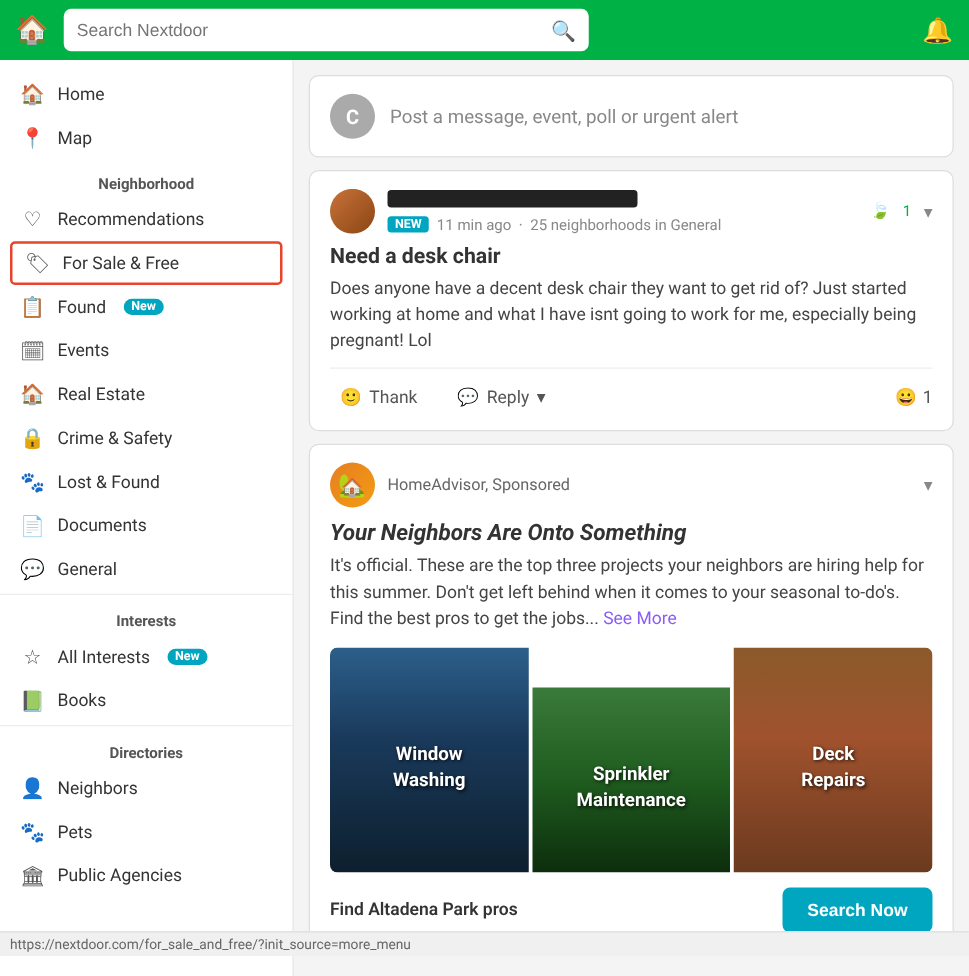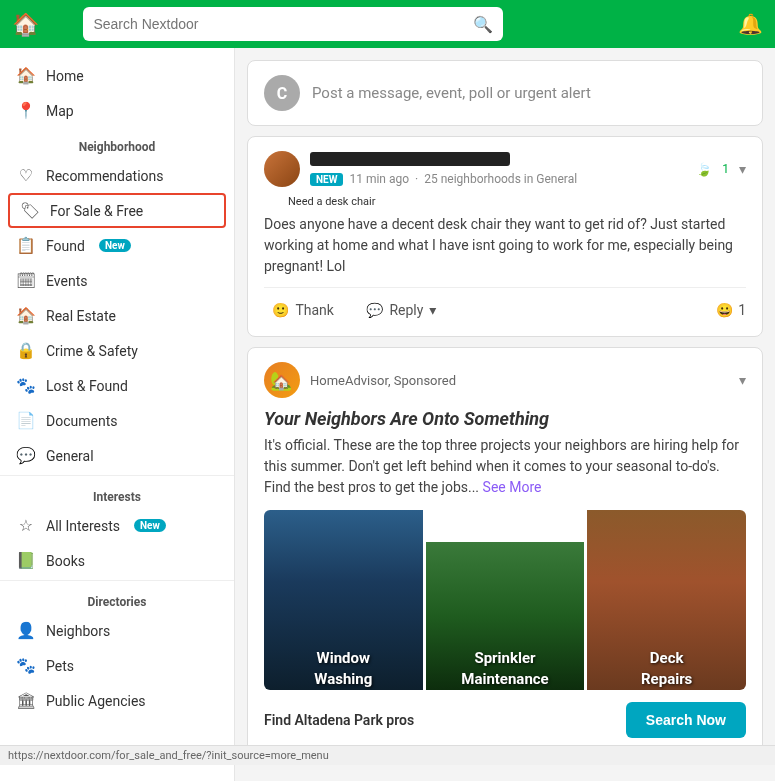--- a/index.html
+++ b/index.html
@@ -24,21 +24,20 @@
     }
     .topnav-search {
       flex: 1;
       max-width: 420px;
       background: white;
       border-radius: 6px;
       display: flex;
       align-items: center;
       padding: 0 10px;
       height: 34px;
-      margin-left: 32px;
     }
     .topnav-search input {
       border: none;
       outline: none;
       flex: 1;
       font-size: 14px;
       color: #555;
     }
     .topnav-search-icon { color: #888; font-size: 16px; }
     .topnav-bell {
@@ -180,21 +179,21 @@
       font-size: 10px;
       padding: 1px 6px;
       border-radius: 3px;
       font-weight: 700;
     }
     .post-chevron { color: #888; margin-left: auto; cursor: pointer; }
     .post-leaf-icon {
       color: #00b246;
       font-size: 13px;
     }
-    .post-title { font-size: 11px; font-weight: 400; margin-bottom: 6px; margin-left: 24px; }
+    .post-title { font-size: 17px; font-weight: 700; margin-bottom: 6px; }
     .post-body { font-size: 14px; color: #444; line-height: 1.5; margin-bottom: 10px; }
     .post-actions {
       display: flex;
       align-items: center;
       gap: 16px;
       border-top: 1px solid #eee;
       padding-top: 10px;
     }
     .action-btn {
       display: flex;
@@ -247,21 +246,21 @@
       gap: 3px;
       border-radius: 6px;
       overflow: hidden;
       margin-bottom: 12px;
       height: 180px;
     }
     .ad-image-tile {
       position: relative;
       overflow: hidden;
       display: flex;
-      align-items: flex-end;
+      align-items: center;
       justify-content: center;
       padding-top: 12px;
     }
     .ad-image-tile-1 {
       background: linear-gradient(180deg, #2c5f8a 0%, #1a3a5c 40%, #0d1f2d 100%);
     }
     .ad-image-tile-2 {
       background: linear-gradient(180deg, #3a7a3a 0%, #1f5c1f 50%, #0d2d0d 100%);
       margin-top: 32px;
     }

